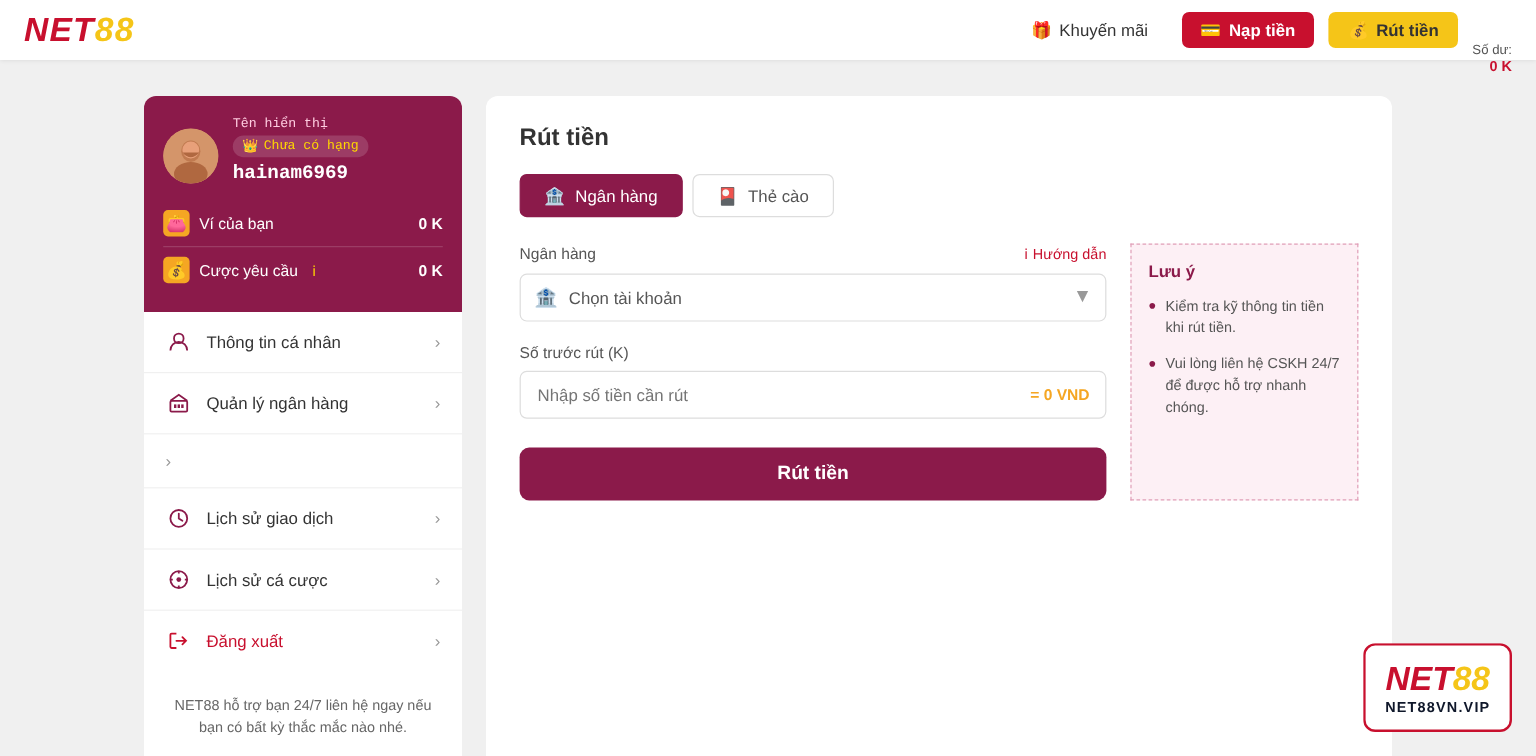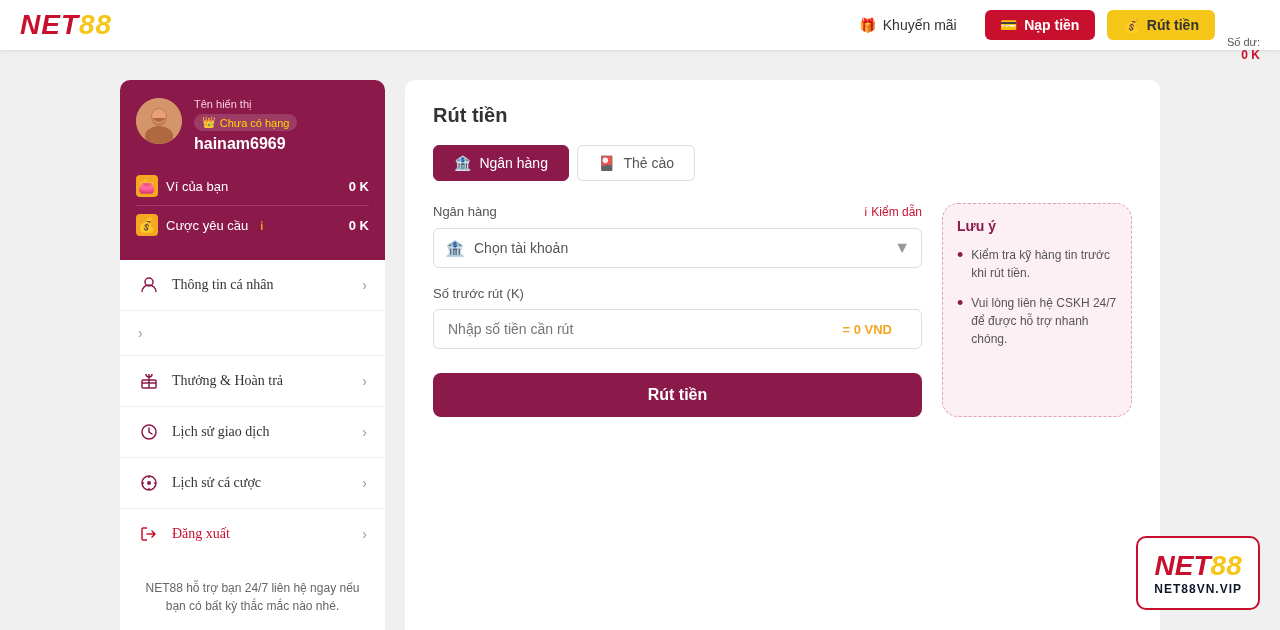--- a/index.html
+++ b/index.html
@@ -94,23 +94,24 @@
     }
 
     .user-card {
       background: #8b1a4a;
       padding: 18px 16px 16px;
       color: #fff;
     }
 
     .user-top {
       display: flex;
-      align-items: flex-start;
+      align-items: flex-end;
       gap: 12px;
       margin-bottom: 14px;
+      font-family: Liberation Mono, monospace;
     }
 
     .avatar {
       width: 46px;
       height: 46px;
       border-radius: 50%;
       background: #d4956a;
       overflow: hidden;
       flex-shrink: 0;
       display: flex;
@@ -187,21 +188,20 @@
       cursor: pointer;
       transition: background 0.2s;
     }
 
     .menu-left {
       display: flex;
       align-items: center;
       gap: 12px;
       font-size: 14px;
       color: #333;
-      font-family: Liberation Serif, serif;
     }
 
     .menu-icon {
       width: 22px;
       height: 22px;
       display: flex;
       align-items: center;
       justify-content: center;
       color: #8b1a4a;
     }
@@ -326,21 +326,21 @@
     .amount-input {
       width: 100%;
       padding: 11px 80px 11px 14px;
       border: 1px solid #ddd;
       border-radius: 6px;
       font-size: 14px;
       color: #999;
     }
     .amount-suffix {
       position: absolute;
-      right: 30px;
+      right: 14px;
       top: 50%;
       transform: translateY(-50%);
       font-size: 13px;
       color: #f5a623;
       font-weight: bold;
     }
 
     .submit-btn {
       width: 100%;
       padding: 13px;
@@ -352,21 +352,21 @@
       font-weight: bold;
       cursor: pointer;
       margin-top: 6px;
     }
 
     
     .note-box {
       width: 190px;
       background: #fdf0f5;
       border: 1px dashed #e0a0b8;
-      border-radius: 16px;
+      border-radius: 0;
       padding: 14px 14px;
     }
     .note-title {
       font-size: 14px;
       font-weight: bold;
       color: #8b1a4a;
       margin-bottom: 12px;
     }
     .note-item {
       display: flex;
@@ -485,35 +485,36 @@
             <circle cx="9" cy="6" r="4" stroke="#8b1a4a" stroke-width="1.5" fill="none"></circle>
             <path d="M2 16c0-3.866 3.134-7 7-7s7 3.134 7 7" stroke="#8b1a4a" stroke-width="1.5" fill="none"></path>
           </svg>
         </div>
         <span>Thông tin cá nhân</span>
       </div>
       <span class="chevron">›</span>
     </div>
 
     <div class="menu-item">
-      <span class="chevron">›</span>
-    </div>
-
-    <div class="menu-item">
       <div class="menu-left">
         <div class="menu-icon">
-          <svg width="18" height="18" viewBox="0 0 18 18" fill="none">
-            <rect x="2" y="8" width="14" height="8" rx="1" stroke="#8b1a4a" stroke-width="1.5" fill="none"></rect>
-            <path d="M9 8V2M6 2c0 2 1.5 3 3 3 1.5 0 3-1 3-3" stroke="#8b1a4a" stroke-width="1.5" fill="none"></path>
-            <line x1="2" y1="11" x2="16" y2="11" stroke="#8b1a4a" stroke-width="1.5"></line>
-            <line x1="9" y1="8" x2="9" y2="16" stroke="#8b1a4a" stroke-width="1.5"></line>
+          <svg width="18" height="18" viewBox="0 0 18 18" fill="none" xmlns="http://www.w3.org/2000/svg">
+            <rect x="2" y="7" width="14" height="9" rx="1" stroke="#8b1a4a" stroke-width="1.5" fill="none"></rect>
+            <rect x="5" y="10" width="2" height="3" fill="#8b1a4a"></rect>
+            <rect x="8" y="10" width="2" height="3" fill="#8b1a4a"></rect>
+            <rect x="11" y="10" width="2" height="3" fill="#8b1a4a"></rect>
+            <path d="M2 7L9 2l7 5" stroke="#8b1a4a" stroke-width="1.5" fill="none"></path>
           </svg>
         </div>
-        <span>Thưởng &amp; Hoàn trả</span>
-      </div>
+        <span>Quản lý ngân hàng</span>
+      </div>
+      <span class="chevron">›</span>
+    </div>
+
+    <div class="menu-item">
       <span class="chevron">›</span>
     </div>
 
     <div class="menu-item">
       <div class="menu-left">
         <div class="menu-icon">
           <svg width="18" height="18" viewBox="0 0 18 18" fill="none">
             <circle cx="9" cy="9" r="7" stroke="#8b1a4a" stroke-width="1.5" fill="none"></circle>
             <path d="M9 5v4l3 2" stroke="#8b1a4a" stroke-width="1.5" stroke-linecap="round" fill="none"></path>
           </svg>
@@ -575,21 +576,21 @@
 
     <div class="form-section">
       <div class="form-left">
 
         
         <div class="field-group">
           <div class="field-label">
             <span>Ngân hàng</span>
             <span class="huong-dan">
               <span>ℹ</span>
-              <span>Kiểm dẫn</span>
+              <span>Hướng dẫn</span>
             </span>
           </div>
           <div class="select-wrap">
             <span class="select-bank-icon">🏦</span>
             <select>
               <option>Chọn tài khoản</option>
             </select>
             <span class="select-arrow">▼</span>
           </div>
         </div>
@@ -608,21 +609,21 @@
         
         <button class="submit-btn">
           <span>Rút tiền</span>
         </button>
       </div>
 
       <div class="note-box">
         <div class="note-title">Lưu ý</div>
         <div class="note-item">
           <span class="note-dot">•</span>
-          <span>Kiểm tra kỹ hàng tin trước khi rút tiền.</span>
+          <span>Kiểm tra kỹ thông tin tiền khi rút tiền.</span>
         </div>
         <div class="note-item">
           <span class="note-dot">•</span>
           <span>Vui lòng liên hệ CSKH 24/7 để được hỗ trợ nhanh chóng.</span>
         </div>
       </div>
     </div>
   </div>
 </div>
 

